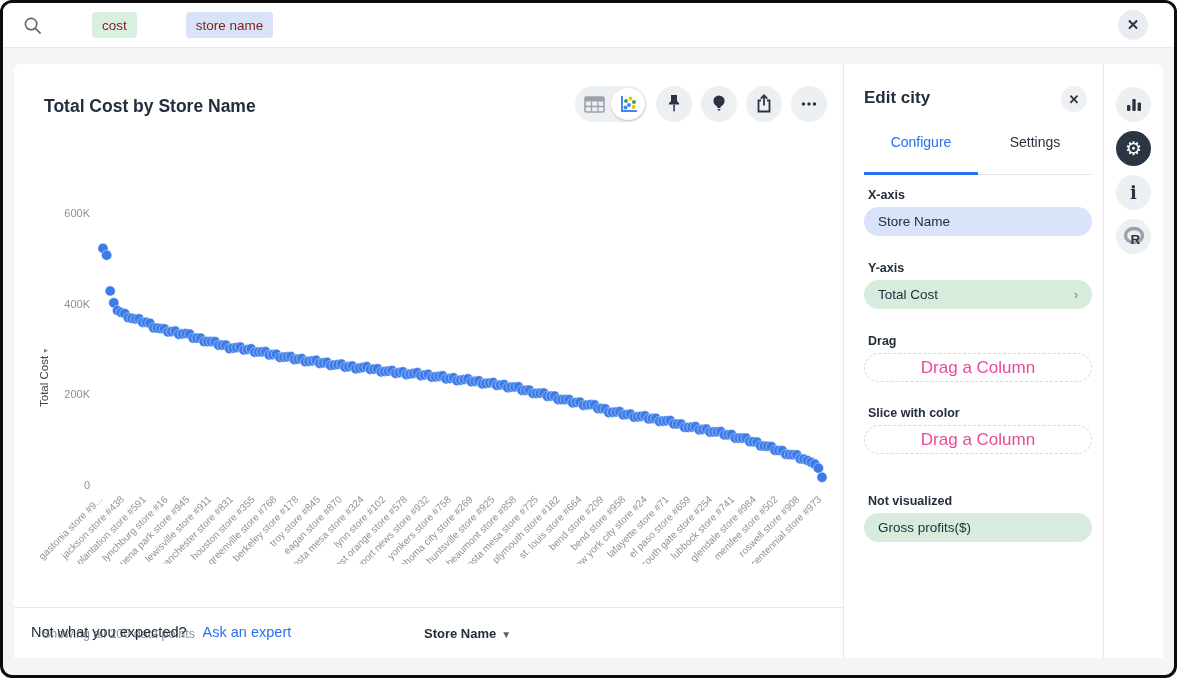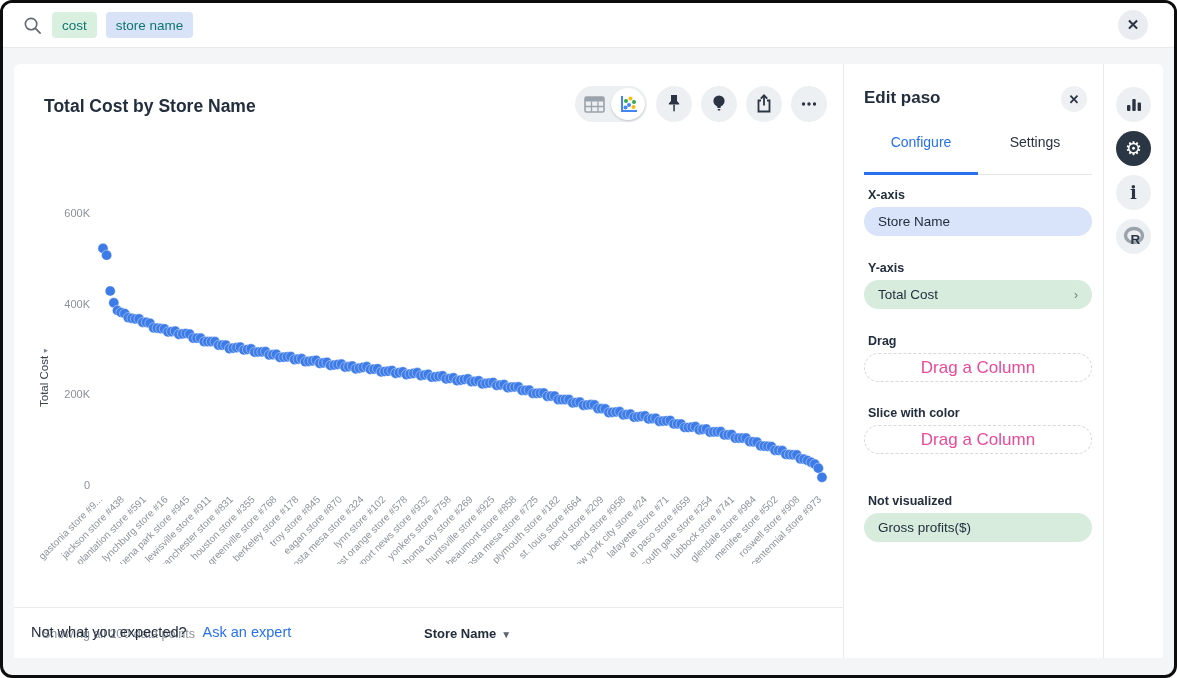--- a/index.html
+++ b/index.html
@@ -1,20 +1,20 @@
 <!DOCTYPE html>
 <html><head>
 <meta charset="utf-8">
 <style>
   html,body{margin:0;padding:0;background:#fff;font-family:"Liberation Sans",sans-serif;}
   .frame{position:relative;width:1171px;height:672px;margin:0;border:3px solid #0d0d0d;border-radius:12px;background:#f3f5f6;overflow:hidden;}
   
   .searchbar{position:relative;height:44px;background:#fff;border-bottom:1px solid #e7eaec;display:flex;align-items:center;padding:0 20px;}
   .sb-mag{width:19px;height:19px;margin-right:10px;flex:0 0 auto;}
-  .token{display:inline-flex;align-items:center;height:26px;padding:0 10px;border-radius:4px;font-size:13.5px;color:#0f766e;margin-right:9px;white-space:nowrap;}
+  .token{display:inline-flex;align-items:center;height:26px;padding:0 10px;border-radius:4px;font-size:13.5px;color:#7f1d1d;margin-right:9px;white-space:nowrap;margin-left:40px;}
   .tk-green{background:#d9efdf;}
   .tk-blue{background:#d8e3f8;}
   .tk-gray{background:#edeff2;}
   .sb-close{position:absolute;right:26px;top:7px;width:30px;height:30px;border-radius:50%;background:#e9edf1;color:#2b3442;display:flex;align-items:center;justify-content:center;font-size:15px;font-weight:bold;cursor:pointer;}
   
   .band{height:16px;}
   .main{display:flex;margin:0 11px;height:594px;background:#fff;border-radius:6px 6px 0 0;overflow:hidden;}
   .card{position:relative;flex:1 1 auto;min-width:0;}
   .card h1{position:absolute;left:26px;top:28px;margin:4px;font-size:17.5px;font-weight:bold;color:#232e3d;}
   
@@ -378,21 +378,21 @@
         <span class="axis-sel"><span>Store Name</span><span class="car">▼</span></span>
       </div>
 
       <div class="cdivider"></div>
       <div class="question">
         <span>Not what you expected?</span><a>Ask an expert</a>
       </div>
     </section>
 
     <aside class="panel">
-      <div class="p-title">Edit paso</div>
+      <div class="p-title">Edit city</div>
       <div class="p-close">✕</div>
 
       <div class="tabs">
         <div class="tab active">Configure</div>
         <div class="tab">Settings</div>
       </div>
 
       <div class="sec-label" style="top:124px">X-axis</div>
       <div class="pill pl-blue" style="top:143px">
           <span>Store Name</span>

